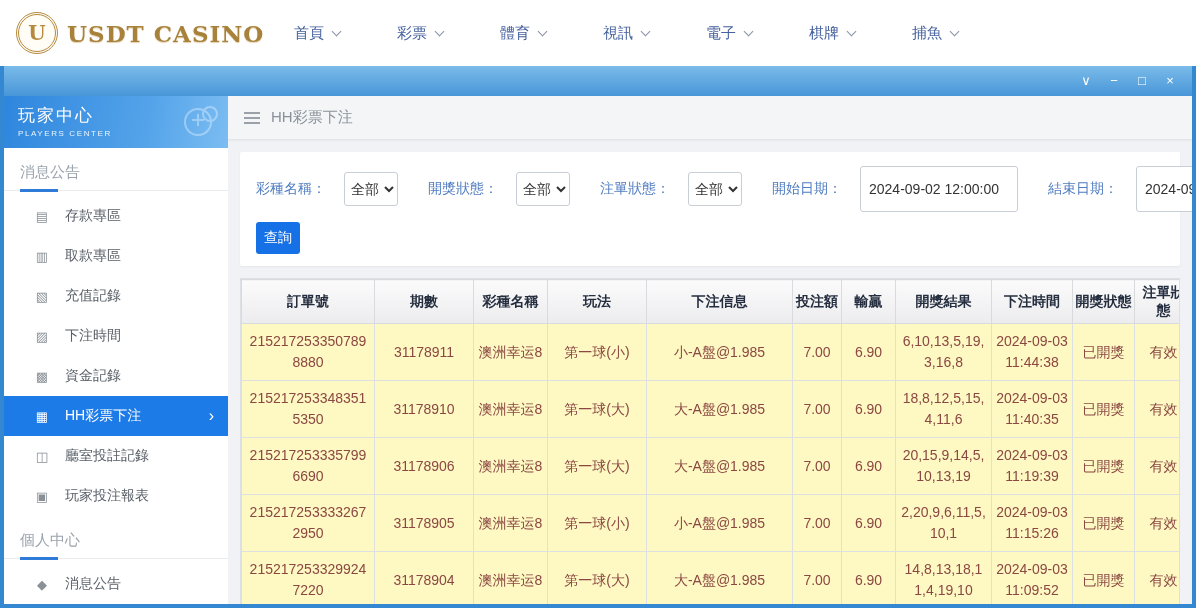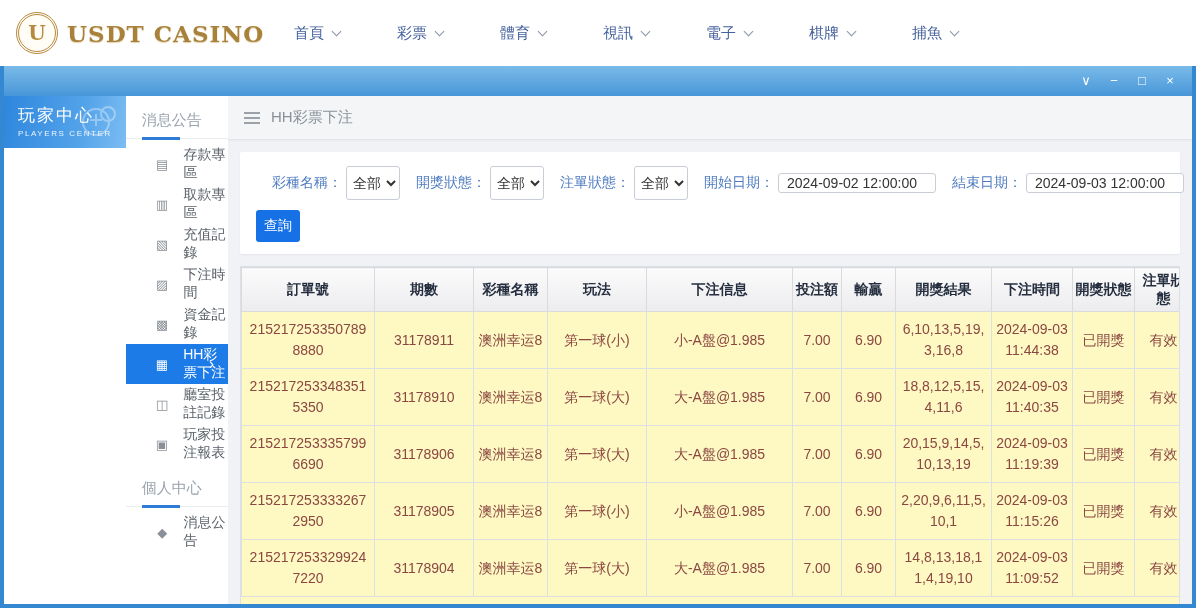--- a/index.html
+++ b/index.html
@@ -23,21 +23,21 @@
   .window { position:absolute; left:0; right:0; top:66px; bottom:0; border:4px solid #3488d2; border-top:0;
             display:flex; flex-direction:column; background:#edf0f3; }
   .titlebar { height:30px; flex-shrink:0; background:linear-gradient(180deg,#7abbe9,#4896d8);
               display:flex; align-items:center; justify-content:flex-end; padding-right:8px; }
   .win-btn { color:#fff; font-size:13px; width:28px; text-align:center; cursor:pointer; line-height:30px; }
 
   .win-body { flex:1; display:flex; overflow:hidden; }
 
   
   .sidebar { width:224px; flex-shrink:0; background:#fff; box-shadow:1px 0 3px rgba(0,0,0,.07);
-             display:flex; flex-direction:row; overflow:hidden; }
+             display:flex; flex-direction:column; overflow:hidden; }
   .sb-header { height:52px; flex-shrink:0; background:linear-gradient(100deg,#2e86dd 0%,#55a4ea 65%,#7cbdf2 100%);
                color:#fff; padding:8px 14px; position:relative; overflow:hidden; }
   .sb-title { font-size:17px; letter-spacing:2px; }
   .sb-sub { font-size:8px; letter-spacing:1.6px; opacity:.9; margin-top:2px; }
   .sb-deco { position:absolute; right:8px; top:6px; opacity:.35; }
   .sb-section-label { margin:15px 16px 0; color:#9aa3ad; font-size:15px; }
   .sb-rule { position:relative; height:1px; background:#e9ecef; margin:8px 0 5px; }
   .sb-rule::before { content:""; position:absolute; left:16px; top:-1px; height:3px; width:38px; background:#2f7bd8; }
   .sb-item { height:40px; flex-shrink:0; display:flex; align-items:center; padding-left:30px; gap:15px;
              color:#5a6068; font-size:14px; cursor:pointer; position:relative; }
@@ -49,28 +49,28 @@
   
   .main { flex:1; display:flex; flex-direction:column; overflow:hidden; background:#f0f2f5; }
   .page-header { height:44px; flex-shrink:0; display:flex; align-items:center; gap:11px; padding-left:16px;
                  color:#8a9199; font-size:15px; background:#f3f5f7; border-bottom:1px solid #e2e5e9;
                  box-shadow:0 1px 2px rgba(0,0,0,.04); }
   .burger { width:16px; display:flex; flex-direction:column; gap:3px; cursor:pointer; }
   .burger i { height:2px; background:#9aa1a9; display:block; }
 
   .filter-card { background:#fff; margin:12px; padding:14px 16px 12px; border-radius:2px;
                  box-shadow:0 1px 2px rgba(0,0,0,.05); flex-shrink:0; }
-  .filter-row { display:flex; align-items:center; gap:4px; font-size:14px;margin-left:16px; }
+  .filter-row { display:flex; align-items:center; gap:18px; font-size:14px; }
   .f-label { color:#4f7cc0; margin-left:12px; white-space:nowrap; }
   .filter-row .f-label:first-child { margin-left:0; }
   select.f-select { height:34px; border:1px solid #c9ced6; border-radius:3px; color:#333; font-size:14px;
                     padding:0 2px; background:#fff; }
   select.wide { width:132px; }
   select.narrow { width:64px; }
-  input.f-input { height:20px; width:158px; border:1px solid #c9ced6; border-radius:3px; font-size:14px;
+  input.f-input { height:46px; width:158px; border:1px solid #c9ced6; border-radius:3px; font-size:14px;
                   padding:0 8px; color:#333; background:#fff; }
   .btn-row { margin-top:10px; }
   .search-btn { background:#1771e6; color:#fff; border:0; border-radius:3px; font-size:14px;
                 padding:7px 8px; cursor:pointer; }
 
   .table-card { flex:1; margin:0 12px; background:#fef9c3; overflow:hidden; border:1px solid #dcdfe3; border-bottom:0; }
   table { width:100%; border-collapse:collapse; table-layout:fixed; }
   th { background:linear-gradient(180deg,#fbfbfc,#ececee); border:1px solid #d8dadd; color:#252e3f;
        font-size:14px; font-weight:bold; height:44px; padding:2px 1px; }
   td { border:1px solid #dde0e3; color:#8b4742; font-size:14px; text-align:center; padding:6px 4px;

